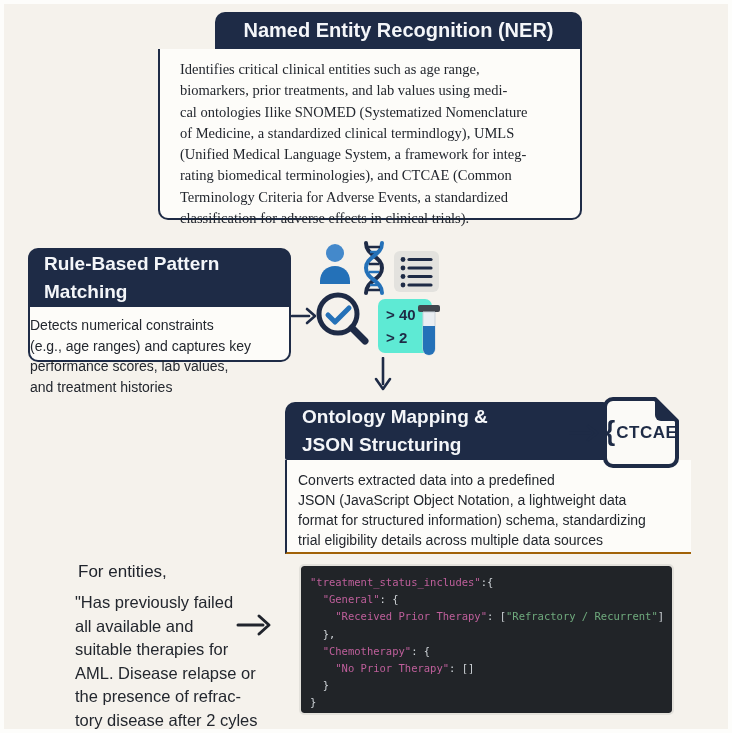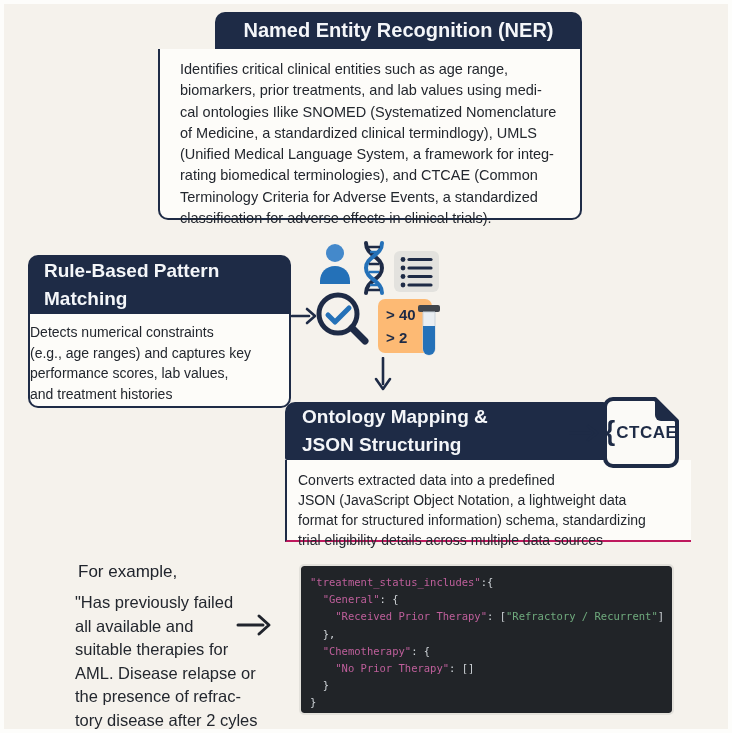--- a/index.html
+++ b/index.html
@@ -16,50 +16,50 @@
   }
   .box-body{
     background:#fdfcf9;border:2px solid #1e2b46;border-top:none;
     border-radius:0 0 10px 10px;white-space:pre-line;
   }
   
   .ner-box{position:absolute;left:158px;top:12px;width:424px;height:208px;}
   .ner-header{position:absolute;left:16px;top:0;right:0;height:37px;border-radius:10px 10px 0 0;
     font-size:20px;justify-content:center;margin-left:41px;}
   .ner-body{position:absolute;left:0;top:37px;right:0;bottom:0;
-    padding:10px 6px 16px 20px;font-size:14.5px;line-height:21.3px;box-sizing:border-box;}
+    padding:10px 6px 16px 20px;font-size:14.5px;line-height:21.3px;box-sizing:border-box;font-family:Liberation Serif, serif;}
   
-  .rule-box{position:absolute;left:28px;top:255px;width:263px;height:153px;}
+  .rule-box{position:absolute;left:28px;top:248px;width:263px;height:114px;}
   .rule-header{position:absolute;left:0;top:0;right:0;height:59px;border-radius:10px 10px 0 0;
     font-size:19px;line-height:28px;padding-left:16px;box-sizing:border-box;}
   .rule-body{position:absolute;left:0;top:59px;right:0;bottom:0;
     padding:8px 0 0 0;font-size:14px;line-height:20.5px;box-sizing:border-box;}
   
   .onto-header{position:absolute;left:285px;top:402px;width:328px;height:58px;
     border-radius:10px 10px 2px 2px;font-size:19px;line-height:28px;padding-left:17px;box-sizing:border-box;}
-  .onto-body{position:absolute;left:285px;top:460px;width:406px;height:82px;
-    background:#fdfcf9;border-left:2px solid #1e2b46;border-bottom:2px solid #be185d;
+  .onto-body{position:absolute;left:285px;top:460px;width:406px;height:94px;
+    background:#fdfcf9;border-left:2px solid #1e2b46;border-bottom:2px solid #a16207;
     padding:10px 0 16px 11px;font-size:14px;line-height:20px;box-sizing:border-box;white-space:pre-line;}
   
   .example-label{position:absolute;left:78px;top:562px;font-size:17px;color:#20242c;}
   .example-quote{position:absolute;left:75px;top:591px;font-size:16.5px;line-height:23.5px;
     white-space:pre-line;color:#23272e;}
   
   .code-block{position:absolute;left:301px;top:566px;width:371px;height:147px;
     background:#212428;border-radius:3px;box-sizing:border-box;
     padding:8px 0 0 9px;outline:2px solid #e3e1db;
     font-family:"DejaVu Sans Mono",monospace;font-size:10.5px;line-height:17.2px;}
   .code-line{white-space:pre;}
   .tok-k{color:#bf5f9b;}
   .tok-p{color:#ced3d7;}
   .tok-s{color:#6faa7d;}
   
   .icon{position:absolute;}
   .constraints-badge{position:absolute;left:378px;top:299px;width:54px;height:54px;
-    background:#fdba74;border-radius:7px;color:#1e2b46;font-weight:bold;font-size:15px;
+    background:#5eead4;border-radius:7px;color:#1e2b46;font-weight:bold;font-size:15px;
     line-height:23px;padding:4px 0 0 8px;box-sizing:border-box;white-space:pre-line;}
   .json-icon{position:absolute;left:601px;top:396px;width:80px;height:73px;}
   .json-icon .label{position:absolute;left:0;top:0;width:100%;height:100%;
     display:flex;align-items:center;justify-content:center;color:#1e2b46;font-weight:bold;}
   .json-brace{font-size:27px;font-weight:600;margin-right:1px;margin-top:-3px;}
   .json-text{font-size:17px;letter-spacing:0.5px;}
 </style>
 </head>
 <body>
 
@@ -155,21 +155,21 @@
     <svg width="80" height="73" viewBox="0 0 80 73">
       <path d="M12 3 H54 L76 25 V62 a8 8 0 0 1 -8 8 H12 a8 8 0 0 1 -8 -8 V11 a8 8 0 0 1 8 -8 z" fill="#fbfaf7" stroke="#1e2b46" stroke-width="4" stroke-linejoin="round"></path>
       <path d="M54 3 L76 25 H60 a6 6 0 0 1 -6 -6 z" fill="#1e2b46"></path>
     </svg>
     <div class="label">
       <span class="json-brace">{</span>
         <span class="json-text">CTCAE</span>
     </div>
   </div>
 
-  <div class="example-label">For example,</div>
+  <div class="example-label">For entities,</div>
   <div class="example-quote">"Has previously failed
 all available and
 suitable therapies for
 AML. Disease relapse or
 the presence of refrac-
 tory disease after 2 cyles</div>
 
   <svg class="icon" style="left:236px;top:612px" width="36" height="26" viewBox="0 0 36 26">
     <line x1="2" y1="13" x2="27" y2="13" stroke="#20242c" stroke-width="3" stroke-linecap="round"></line>
     <path d="M23 4 L33 13 L23 22" fill="none" stroke="#20242c" stroke-width="3" stroke-linecap="round" stroke-linejoin="round"></path>

